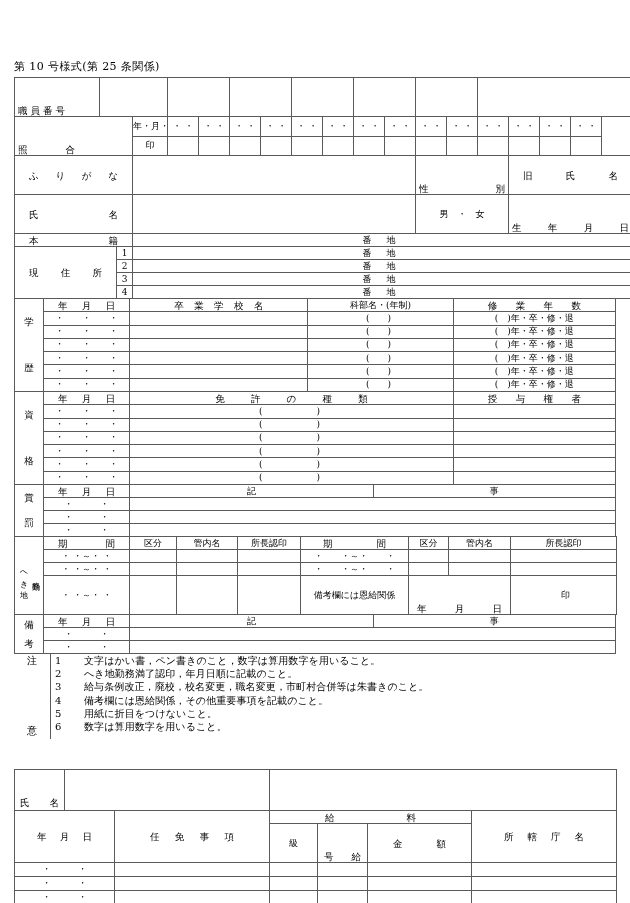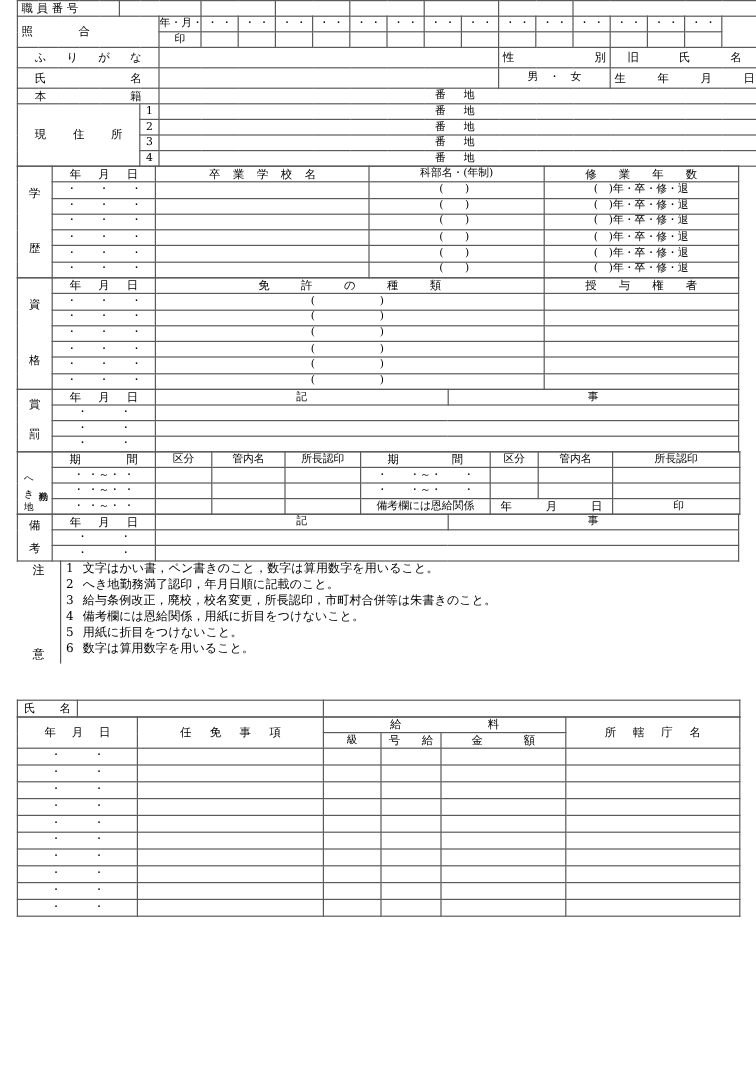--- a/index.html
+++ b/index.html
@@ -55,20 +55,21 @@
   td.nb-r { border-right: none; }
   td.nb-t { border-top: none; }
   td.nb-b { border-bottom: none; }
 
   
   .spread {
     display: flex;
     justify-content: space-between;
     padding: 0 3px;
     font-size: 9.5px;
+    margin-top: 27px;
   }
   .spread-wide {
     display: flex;
     justify-content: space-between;
     padding: 0 14px;
     font-size: 9.5px;
   }
   .spread-xwide {
     display: flex;
     justify-content: space-between;
@@ -132,21 +133,21 @@
     line-height: 13.2px;
     white-space: nowrap;
     display: flex;
   }
   .note-num {
     width: 18px;
     flex: none;
     padding-left: 4px;
     box-sizing: border-box;
   }
-  .note-txt { letter-spacing: 0.1px; }
+  .note-txt { letter-spacing: 0.1px; margin-left: 15px; }
 
   
   .gap-lg { height: 30px; }
 
   .name-box-table {
     border-collapse: collapse;
     table-layout: fixed;
     width: 602px;
     font-size: 9px;
   }
@@ -155,20 +156,21 @@
     height: 13px;
     padding: 0;
     text-align: center;
   }
 </style>
 </head>
 <body>
 
 <div class="page">
 
+  <div class="form-title">第 10 号様式(第 25 条関係)</div>
 
   <table class="grid">
     <colgroup>
       <col style="width:17px">
         <col style="width:17px">
         <col style="width:17px">
         <col style="width:17px">
       <col style="width:17px">
         <col style="width:17px">
         <col style="width:16px">
@@ -660,25 +662,25 @@
           <li>
             <span class="note-num">1</span>
             <span class="note-txt">文字はかい書，ペン書きのこと，数字は算用数字を用いること。</span>
           </li>
           <li>
             <span class="note-num">2</span>
             <span class="note-txt">へき地勤務満了認印，年月日順に記載のこと。</span>
           </li>
           <li>
             <span class="note-num">3</span>
-            <span class="note-txt">給与条例改正，廃校，校名変更，所長認印，市町村合併等は朱書きのこと。</span>
+            <span class="note-txt">給与条例改正，廃校，校名変更，職名変更，市町村合併等は朱書きのこと。</span>
           </li>
           <li>
             <span class="note-num">4</span>
-            <span class="note-txt">備考欄には恩給関係，用紙に折目をつけないこと。</span>
+            <span class="note-txt">備考欄には恩給関係，その他重要事項を記載のこと。</span>
           </li>
           <li>
             <span class="note-num">5</span>
             <span class="note-txt">用紙に折目をつけないこと。</span>
           </li>
           <li>
             <span class="note-num">6</span>
             <span class="note-txt">数字は算用数字を用いること。</span>
           </li>
         </ul>

